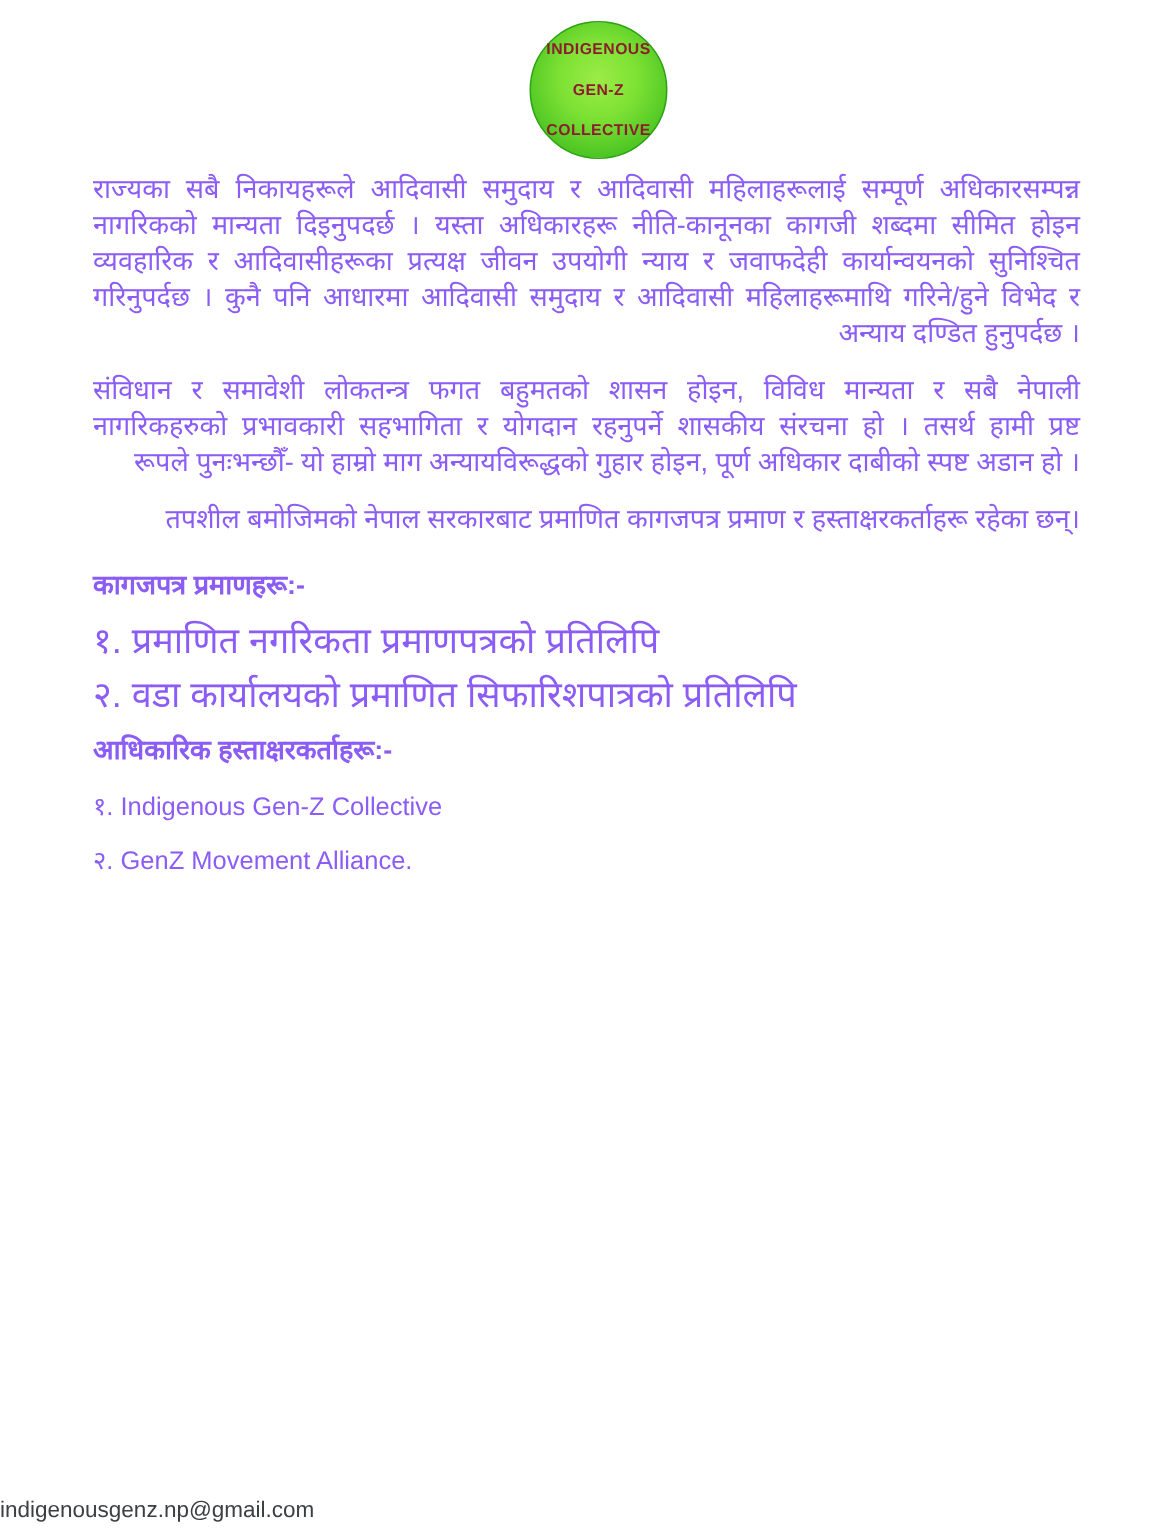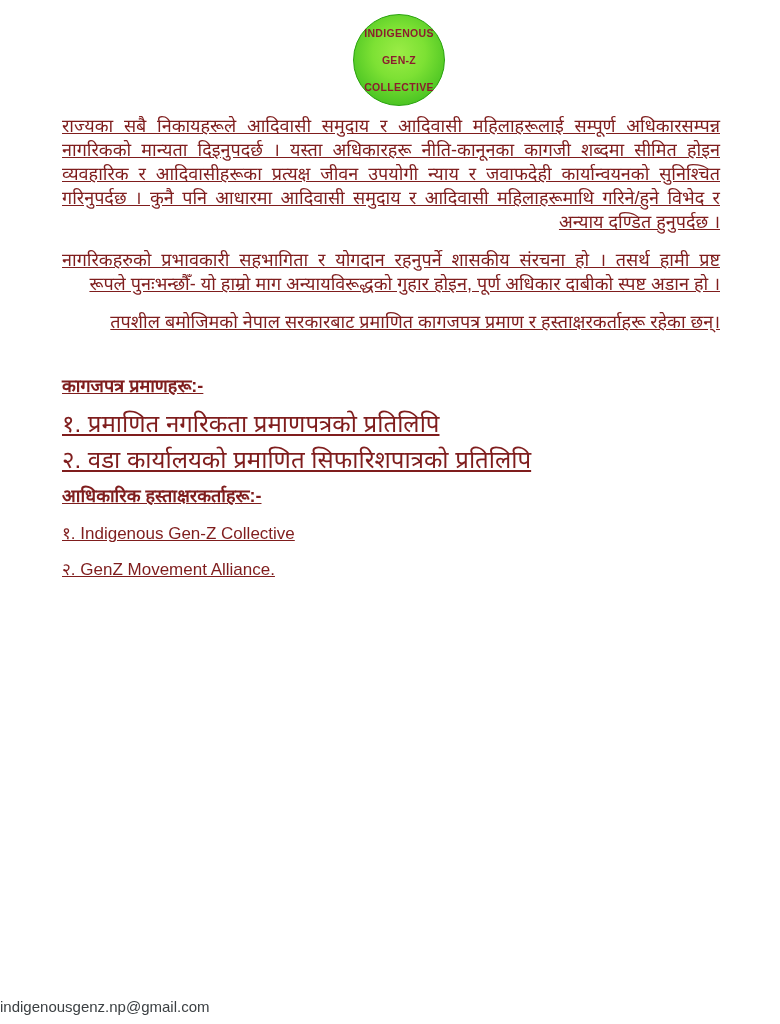--- a/index.html
+++ b/index.html
@@ -31,28 +31,27 @@
     letter-spacing: 0.3px;
     color: #8b1e2d;
     white-space: nowrap;
   }
 
   
   .doc {
     margin: 8px 60px 0 62px;
     font-size: 18px;
     line-height: 24px;
-    color: #7f1d1d;
-    text-decoration: underline;
+    color: #8b5cf6;
   }
   .para { margin: 0 0 14px 0; }
   .jline { text-align: justify; text-align-last: justify; }
   .lline { text-align: right; margin-left: 18px; }
 
-  .section-docs { margin-top: 40px; }
+  .section-docs { margin-top: 20px; }
   .section-sign { margin-top: 4px; }
   .section-heading {
     font-weight: bold;
     font-size: 18px;
     line-height: 24px;
     margin: 0 0 14px 0;
   }
   .list-item {
     font-size: 24px;
     line-height: 24px;
@@ -82,20 +81,21 @@
 
     <div class="para">
       <div class="jline">राज्यका सबै निकायहरूले आदिवासी समुदाय र आदिवासी महिलाहरूलाई सम्पूर्ण अधिकारसम्पन्न</div>
       <div class="jline">नागरिकको मान्यता दिइनुपदर्छ । यस्ता अधिकारहरू नीति-कानूनका कागजी शब्दमा सीमित होइन</div>
       <div class="jline">व्यवहारिक र आदिवासीहरूका प्रत्यक्ष जीवन उपयोगी न्याय र जवाफदेही कार्यान्वयनको सुनिश्चित</div>
       <div class="jline">गरिनुपर्दछ । कुनै पनि आधारमा आदिवासी समुदाय र आदिवासी महिलाहरूमाथि गरिने/हुने विभेद र</div>
       <div class="lline">अन्याय दण्डित हुनुपर्दछ ।</div>
     </div>
 
     <div class="para">
+      <div class="jline">संविधान र समावेशी लोकतन्त्र फगत बहुमतको शासन होइन, विविध मान्यता र सबै नेपाली</div>
       <div class="jline">नागरिकहरुको प्रभावकारी सहभागिता  र योगदान रहनुपर्ने शासकीय संरचना हो । तसर्थ हामी प्रष्ट</div>
       <div class="lline">रूपले पुनःभन्छौँ- यो हाम्रो माग अन्यायविरूद्धको गुहार होइन, पूर्ण अधिकार दाबीको स्पष्ट अडान हो ।</div>
     </div>
 
     <div class="para">
       <div class="lline">तपशील बमोजिमको नेपाल सरकारबाट प्रमाणित कागजपत्र प्रमाण र हस्ताक्षरकर्ताहरू रहेका छन्।</div>
     </div>
 
     <div class="section-docs">
       <div class="section-heading">कागजपत्र प्रमाणहरू:-</div>

